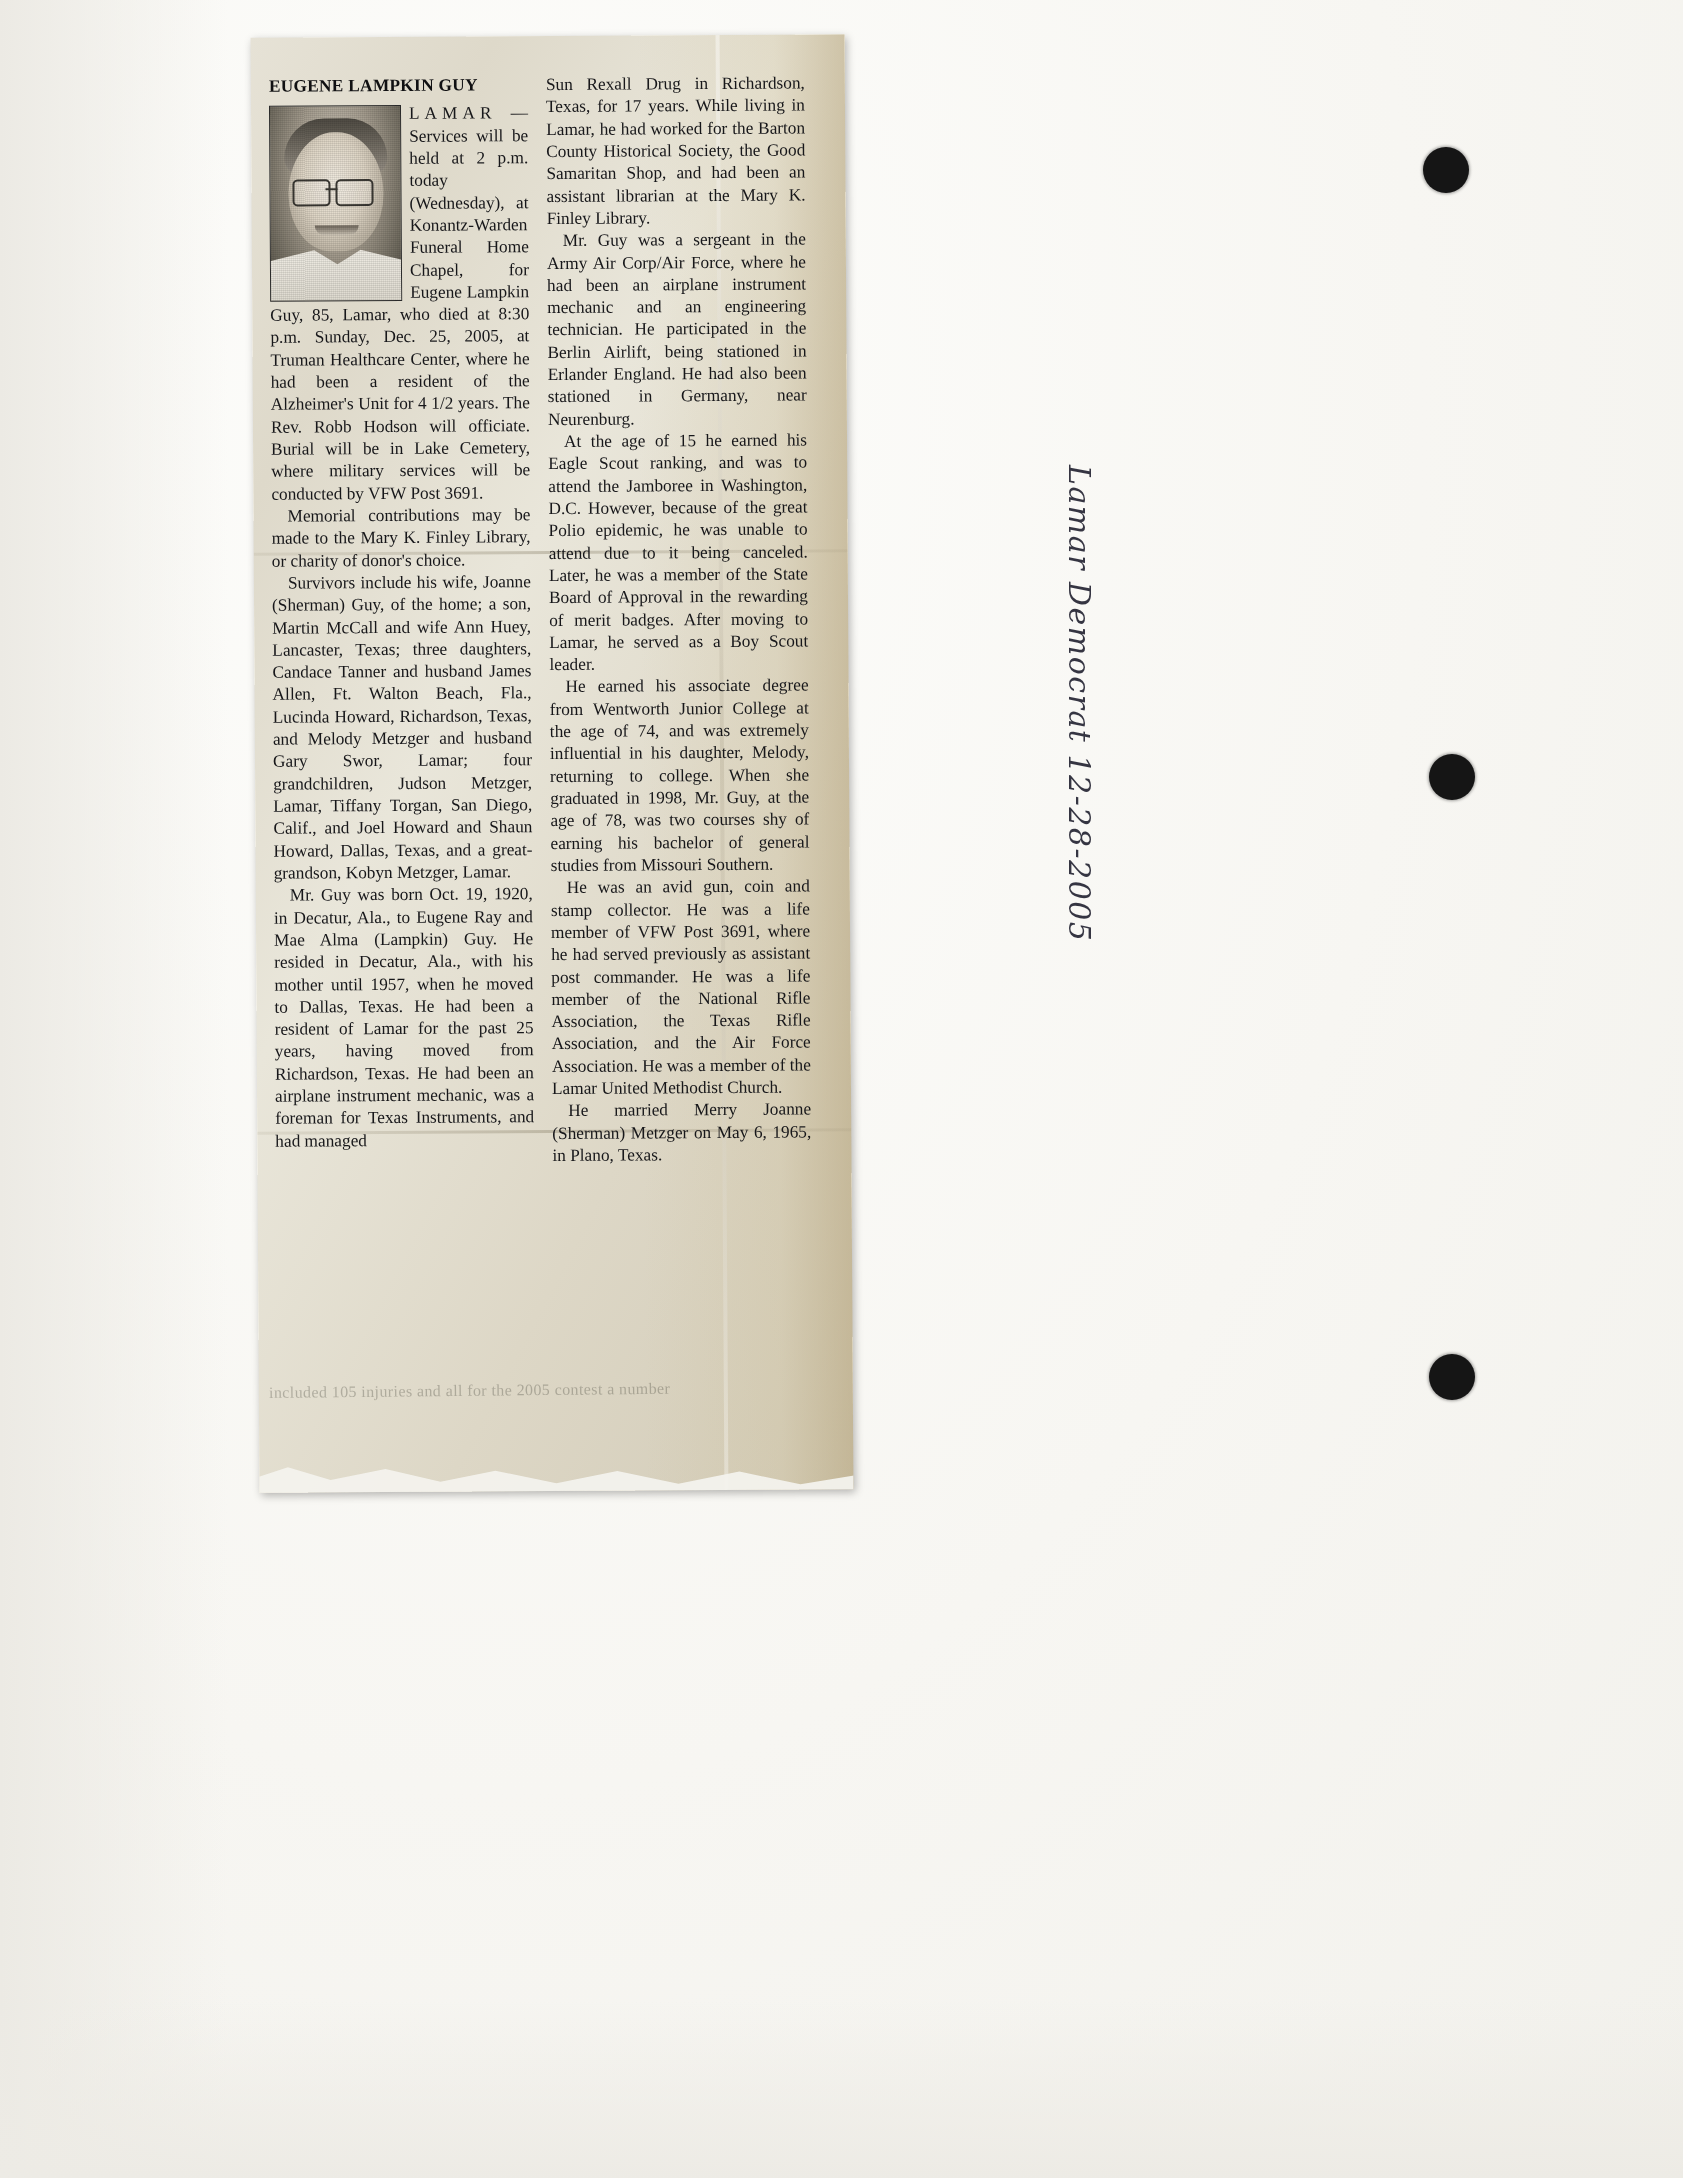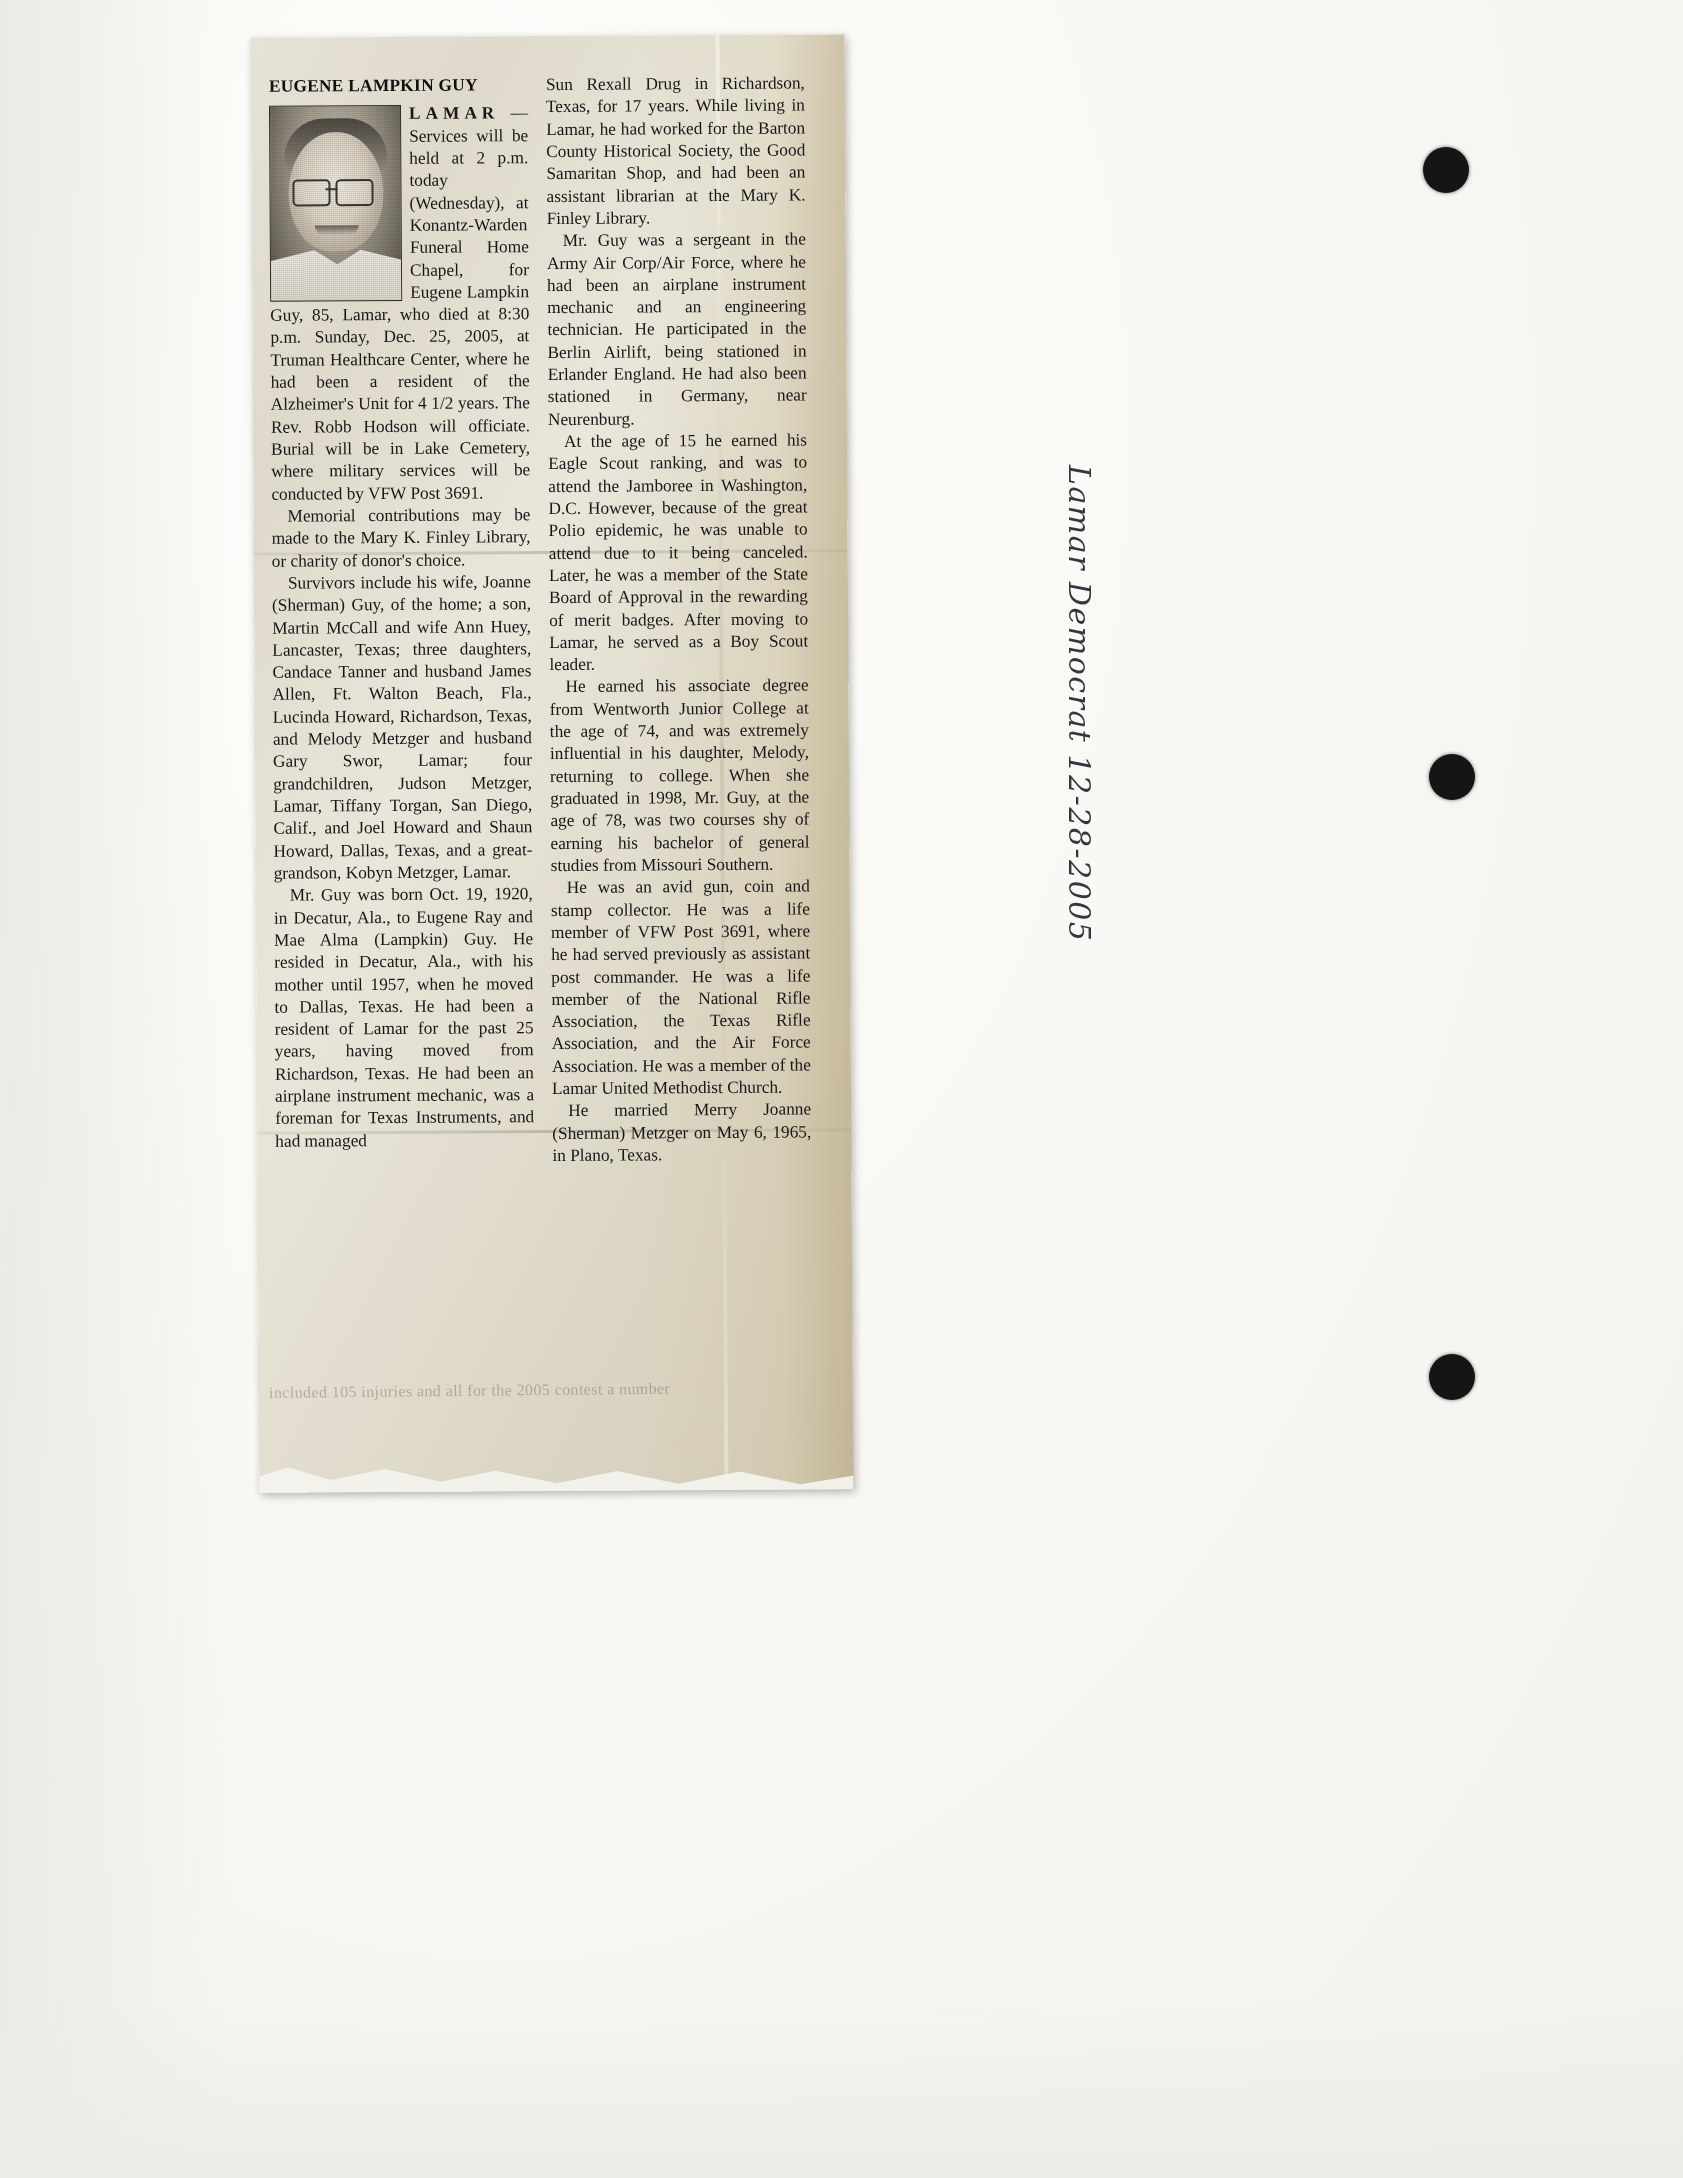--- a/index.html
+++ b/index.html
@@ -175,21 +175,20 @@
 
   p.para {
     margin: 0 0 0 0;
     text-indent: 16px;
   }
   p.first {
     text-indent: 0;
   }
   .dateline {
     letter-spacing: 5px;
-    font-weight: bold;
   }
 
   
   .annotation {
     position: absolute;
     left: 1097px;
     top: 465px;
     font-family: "DejaVu Serif", serif;
     font-style: italic;
     font-size: 30px;

